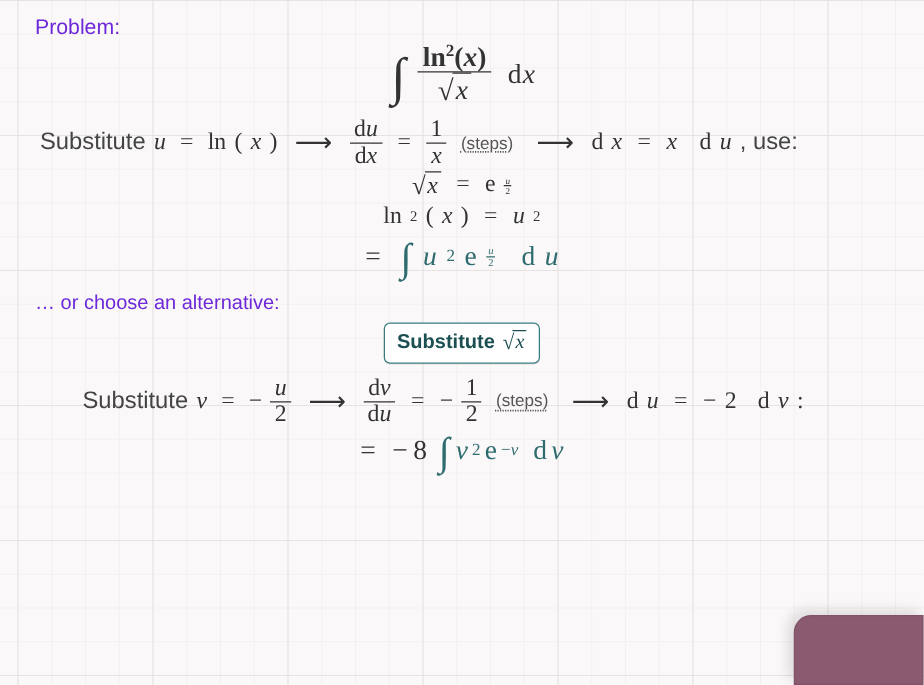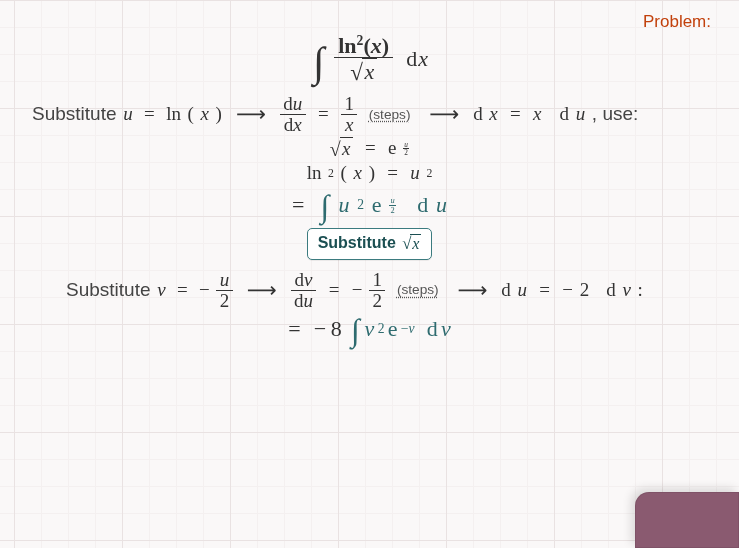--- a/index.html
+++ b/index.html
@@ -99,23 +99,23 @@
     font-size:.72em;
     text-decoration:underline dotted;
     text-underline-offset:2px;
     color:#555;
     cursor:help;
     margin:0 .35em;
     text-align:center;
   }
   .heading{
     font-family:Arial,Helvetica,sans-serif;
-    text-align:right;
+    text-align:left;
     font-size:17px;
-    color:#c2410c;
+    color:#6d28d9;
     margin-top:6px;
   }
   .btn{
     display:inline-flex;
     align-items:center;
     gap:.25em;
     font-family:Arial,Helvetica,sans-serif;
     font-weight:bold;
     font-size:16px;
     color:var(--btn-text);
@@ -225,20 +225,21 @@
       <span class="frac sfrac">
         <span class="num"><span class="mi">u</span></span>
         <span class="den">2</span>
       </span>
     </sup>
     <span style="width:.25em;"></span>
     <span class="rm">d</span>
       <span class="mi">u</span>
   </div>
 
+  <div class="heading" style="margin-top:14px;font-size:16px;">… or choose an alternative:</div>
 
   <div class="row center" style="margin:2px 0;">
     <button class="btn">
       <span>Substitute </span>
       <span class="math">
         <span class="sqrt">
             <span class="radical">√</span>
             <span class="radicand"><span class="mi">x</span></span>
           </span>
       </span>

